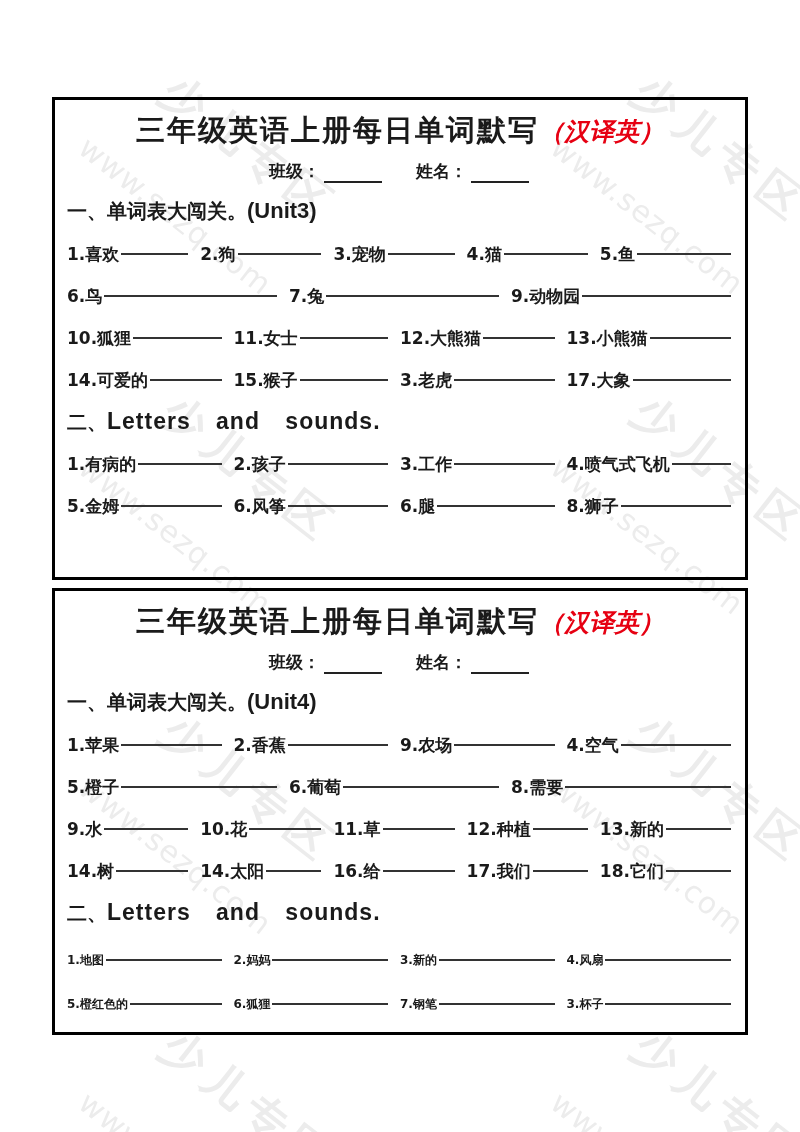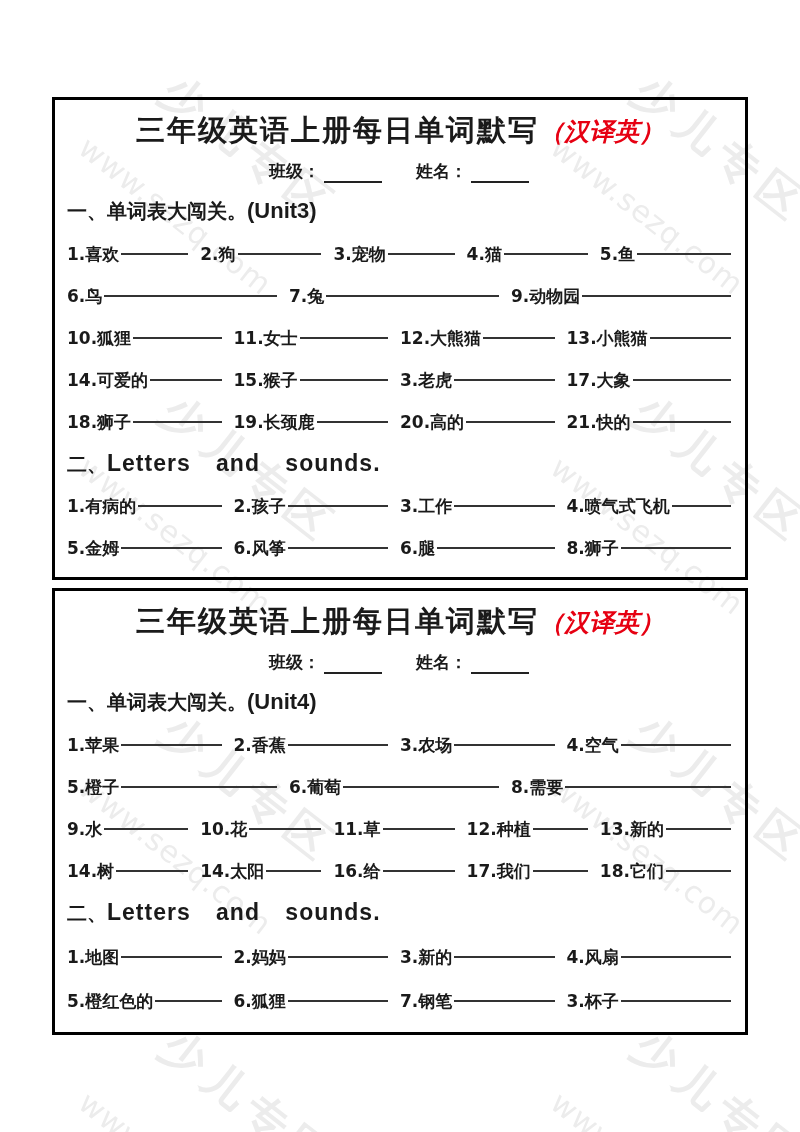--- a/index.html
+++ b/index.html
@@ -50,21 +50,21 @@
   }
 
   .word-row{display:flex;align-items:flex-end;height:42px;font-size:17px;font-weight:bold;}
   .word-item{display:flex;flex:1;align-items:center;min-width:0;}
   .word-item .label{white-space:nowrap;padding-bottom:2px;}
   .blank{
     flex:1;min-width:26px;height:2px;border-bottom:2px solid #333;
     margin:0 12px 5px 2px;
   }
   .word-item:last-child .blank{margin-right:2px;}
-  #sheet2 .p2-row{height:44px;font-size:17px;}
+  #sheet2 .p2-row{height:44px;font-size:12px;}
 </style>
 </head>
 <body>
 
 <div class="watermark-layer">
   <div class="wm" style="left:83px;top:82px">
       <span class="wm-zone">少儿专区</span>
       <span class="wm-site">www.sezq.com</span>
     </div>
   <div class="wm" style="left:555px;top:82px">
@@ -173,38 +173,20 @@
       </div>
     <div class="word-item">
         <span class="label">3.老虎</span>
         <span class="blank"></span>
       </div>
     <div class="word-item">
         <span class="label">17.大象</span>
         <span class="blank"></span>
       </div>
   </div>
-  <div class="word-row">
-    <div class="word-item">
-        <span class="label">18.狮子</span>
-        <span class="blank"></span>
-      </div>
-    <div class="word-item">
-        <span class="label">19.长颈鹿</span>
-        <span class="blank"></span>
-      </div>
-    <div class="word-item">
-        <span class="label">20.高的</span>
-        <span class="blank"></span>
-      </div>
-    <div class="word-item">
-        <span class="label">21.快的</span>
-        <span class="blank"></span>
-      </div>
-  </div>
 
   <div class="section-header">
     <span>二、</span><span class="sec-english">Letters and sounds.</span>
   </div>
 
   <div class="word-row">
     <div class="word-item">
         <span class="label">1.有病的</span>
         <span class="blank"></span>
       </div>
@@ -255,21 +237,21 @@
   <div class="word-row">
     <div class="word-item">
         <span class="label">1.苹果</span>
         <span class="blank"></span>
       </div>
     <div class="word-item">
         <span class="label">2.香蕉</span>
         <span class="blank"></span>
       </div>
     <div class="word-item">
-        <span class="label">3.农场</span>
+        <span class="label">9.农场</span>
         <span class="blank"></span>
       </div>
     <div class="word-item">
         <span class="label">4.空气</span>
         <span class="blank"></span>
       </div>
   </div>
   <div class="word-row">
     <div class="word-item">
         <span class="label">5.橙子</span>

